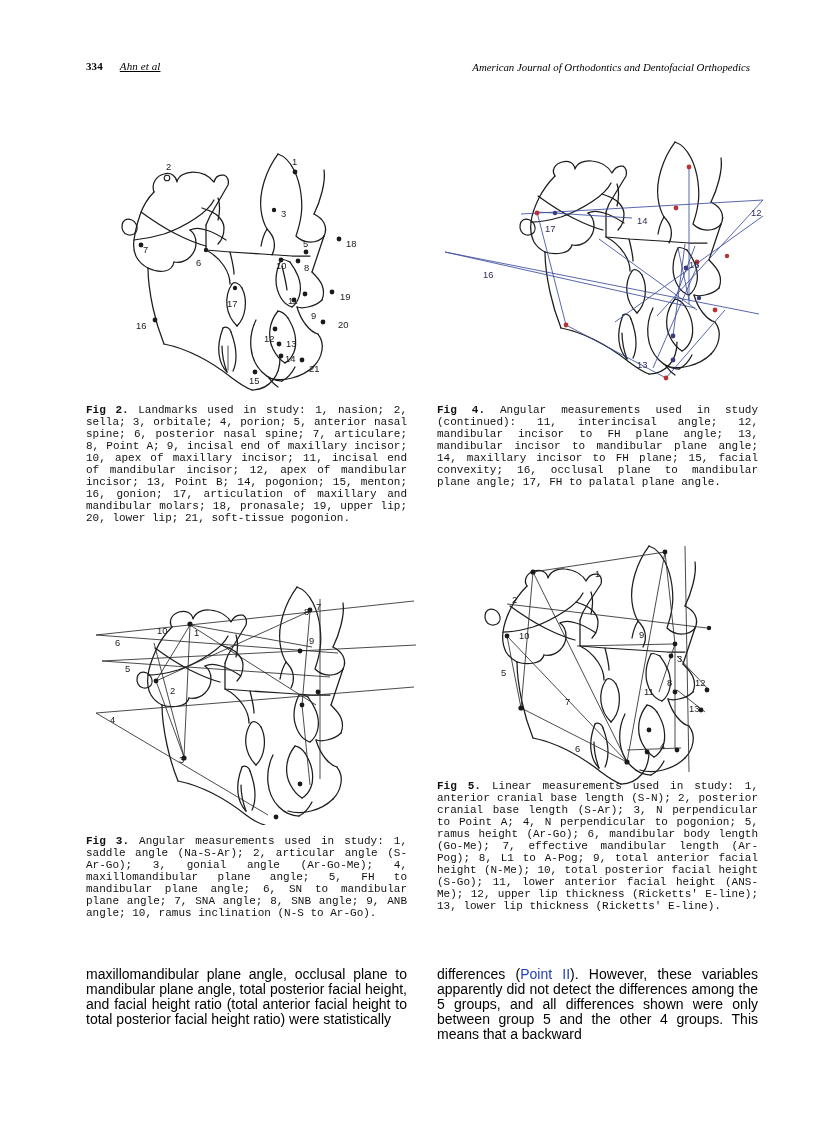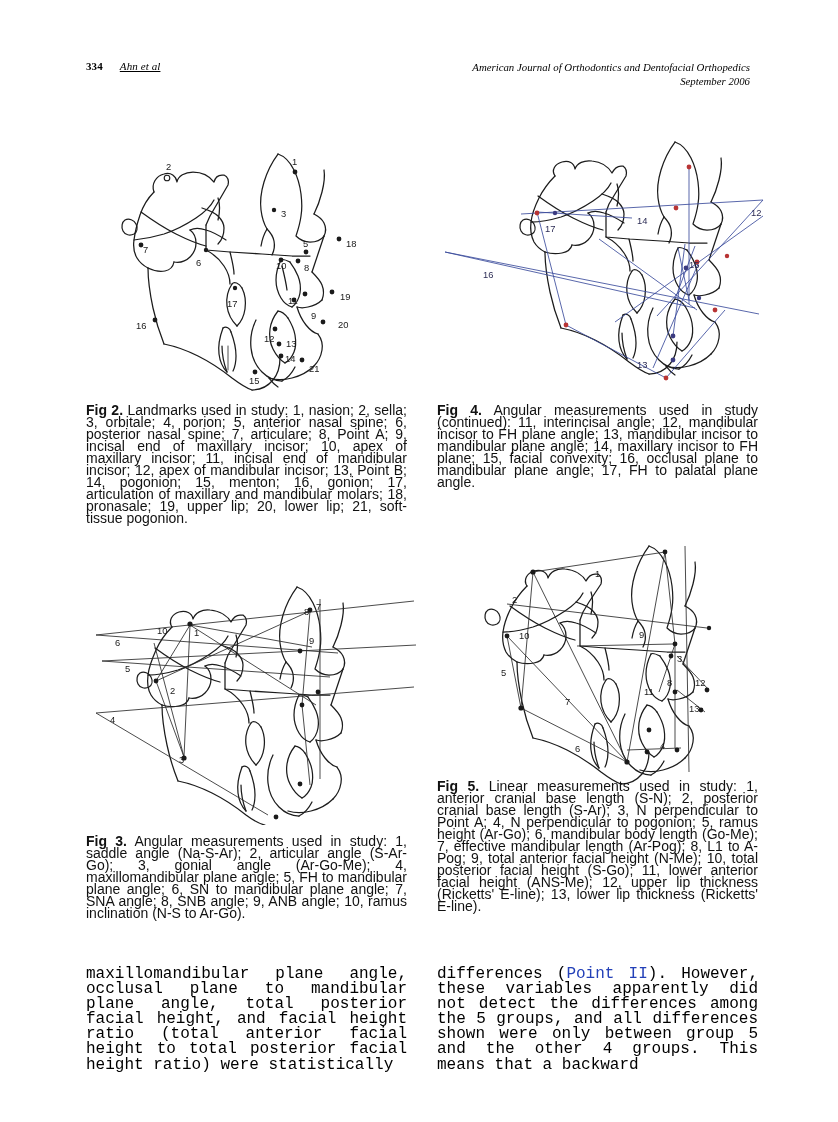--- a/index.html
+++ b/index.html
@@ -66,36 +66,36 @@
   
   .figbox {
     position: absolute;
     background: #ffffff;
   }
   .figbox svg { display: block; width: 100%; height: 100%; }
 
   
   .caption {
     position: absolute;
-    font-family: Liberation Sans, sans-serif;
-    font-size: 14px;
+    font-family: Liberation Mono, monospace;
+    font-size: 11px;
     line-height: 12.05px;
     text-align: justify;
     text-justify: inter-word;
     color: #111111;
     -webkit-hyphens: none;
     hyphens: none;
   }
   .caption .figlabel { font-weight: bold; }
 
   
   .bodytext {
     position: absolute;
-    font-family: Liberation Mono, monospace;
-    font-size: 16px;
+    font-family: Liberation Sans, sans-serif;
+    font-size: 14px;
     line-height: 15.1px;
     text-align: justify;
     text-justify: inter-word;
     color: #000000;
   }
   .bodytext .xref { color: #2340b8; }
 
   
   .tr { fill: none; stroke: #1c1c1c; stroke-width: 1.25; stroke-linecap: round; stroke-linejoin: round; }
   .tr-thin { fill: none; stroke: #3a3a3a; stroke-width: 0.9; stroke-linecap: round; stroke-linejoin: round; }
@@ -120,21 +120,20 @@
 <body>
 
 <div class="page">
 
   <div class="runhead">
     <div class="runhead-left">
       <span class="pagenum">334</span><span class="author">Ahn et al</span>
     </div>
     <div class="runhead-right">
       <div>American Journal of Orthodontics and Dentofacial Orthopedics</div>
-      <div>September 2006</div>
     </div>
   </div>
 
   <div class="figbox" style="left:110px; top:132px; width:300px; height:262px;">
     <svg viewBox="0 0 300 262" xmlns="http://www.w3.org/2000/svg" aria-hidden="true">
       <g>
         <path class="tr" d="M44 60 C41 52 46 44 54 42 C61 40 66 44 67 50 C68 44 75 40 83 40
                              C95 40 101 46 104 50 C105 46 108 43 112 43 L114 43
                              C118 45 119 49 118 53 L107 72 L100 84 L96 93"></path>
         <path class="tr" d="M44 60 C38 66 33 74 30 83 C27 92 25 100 24 108

